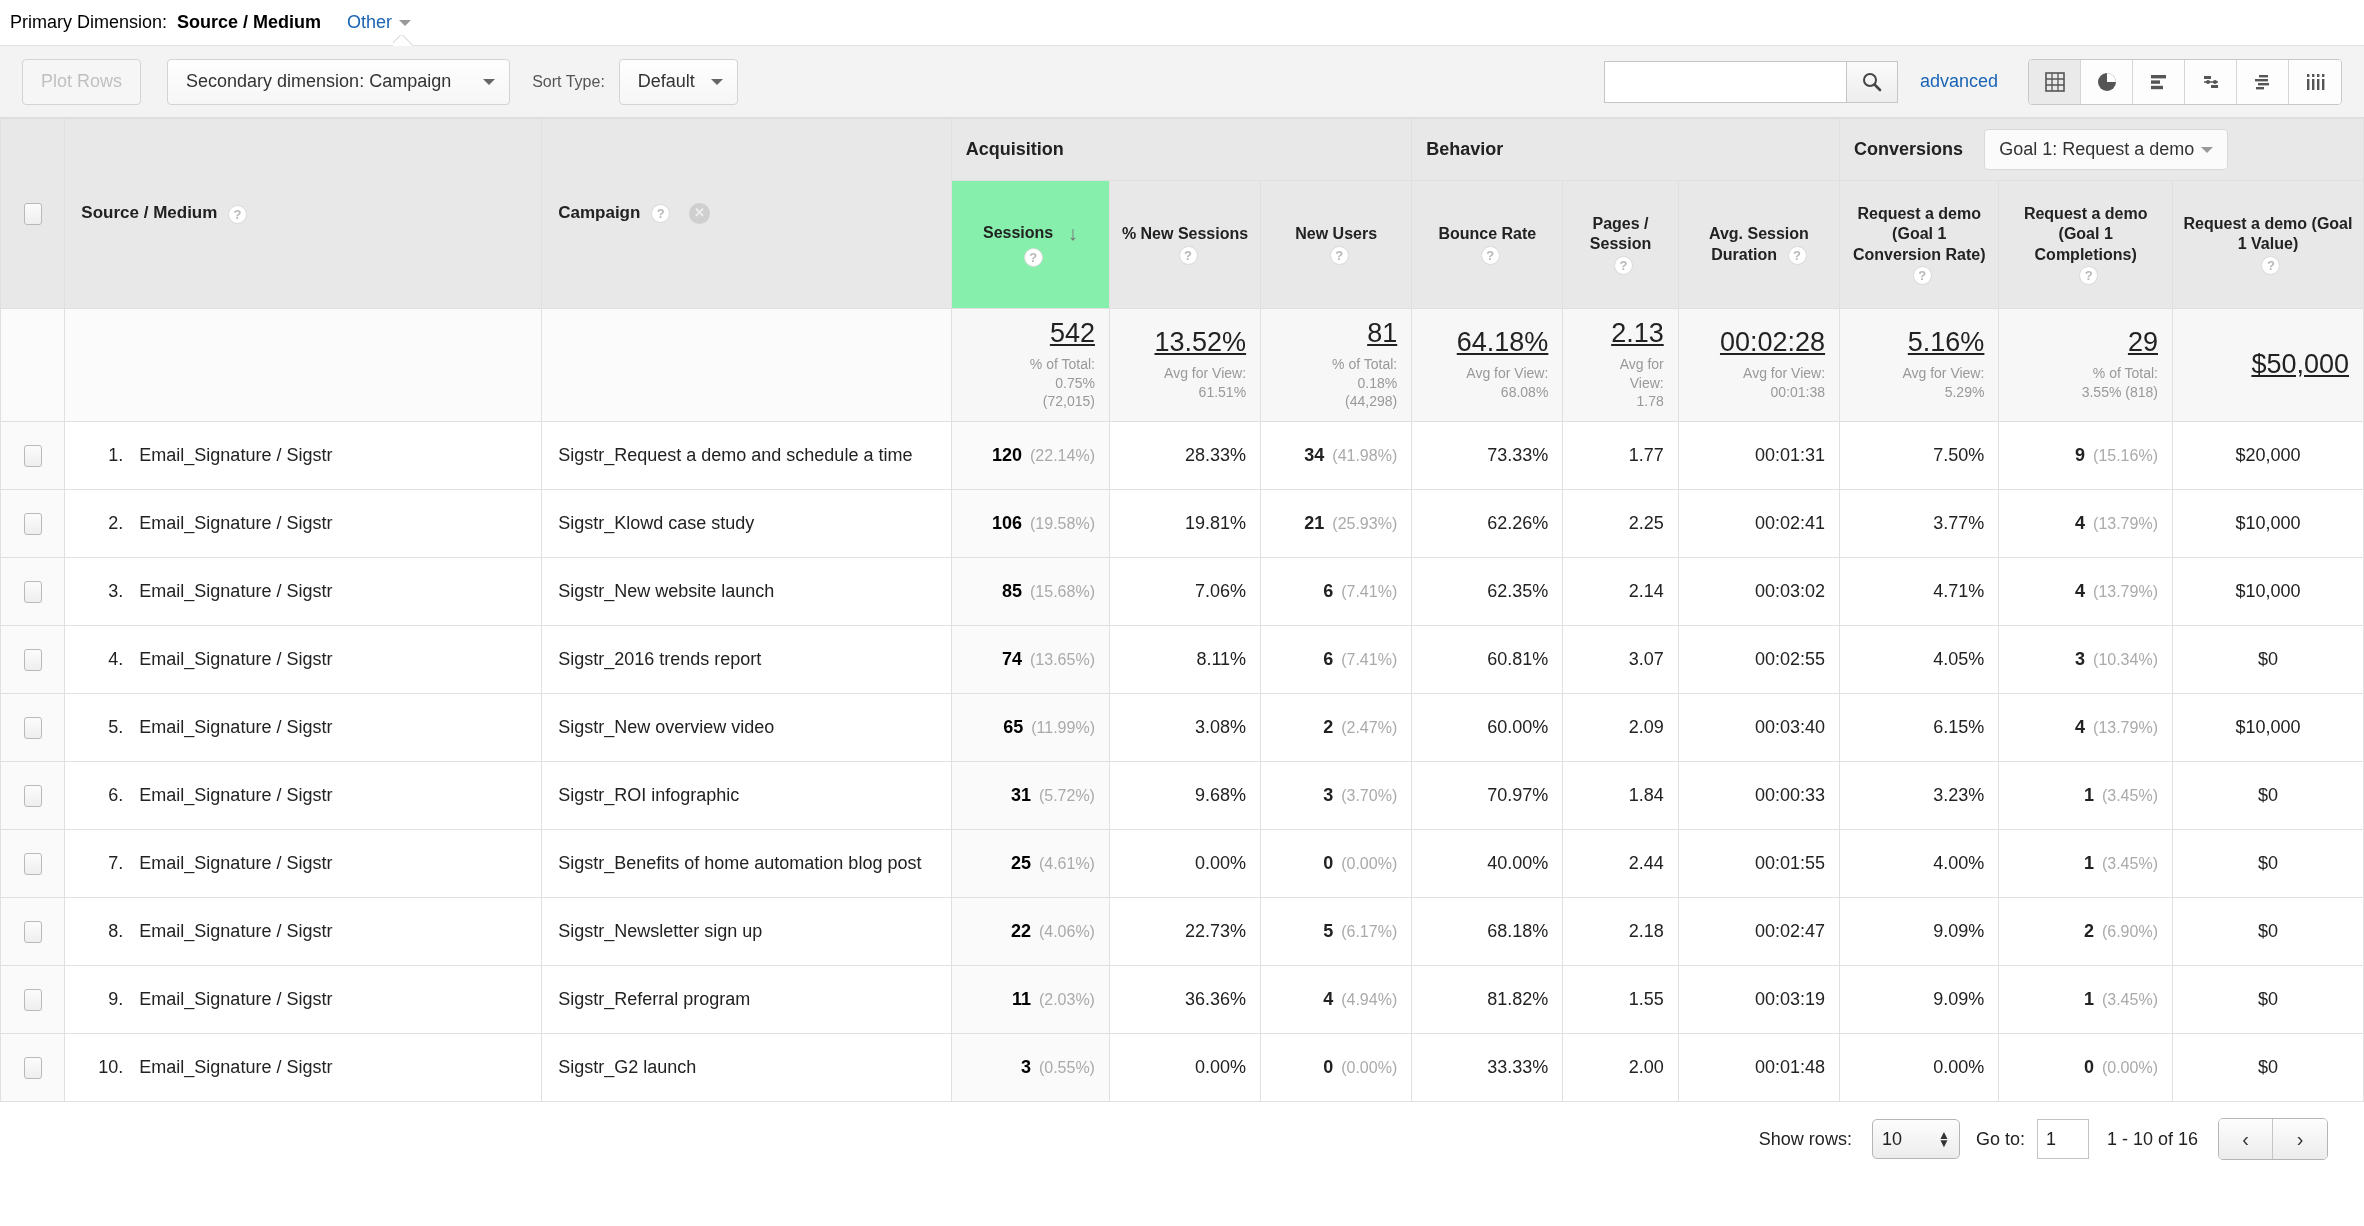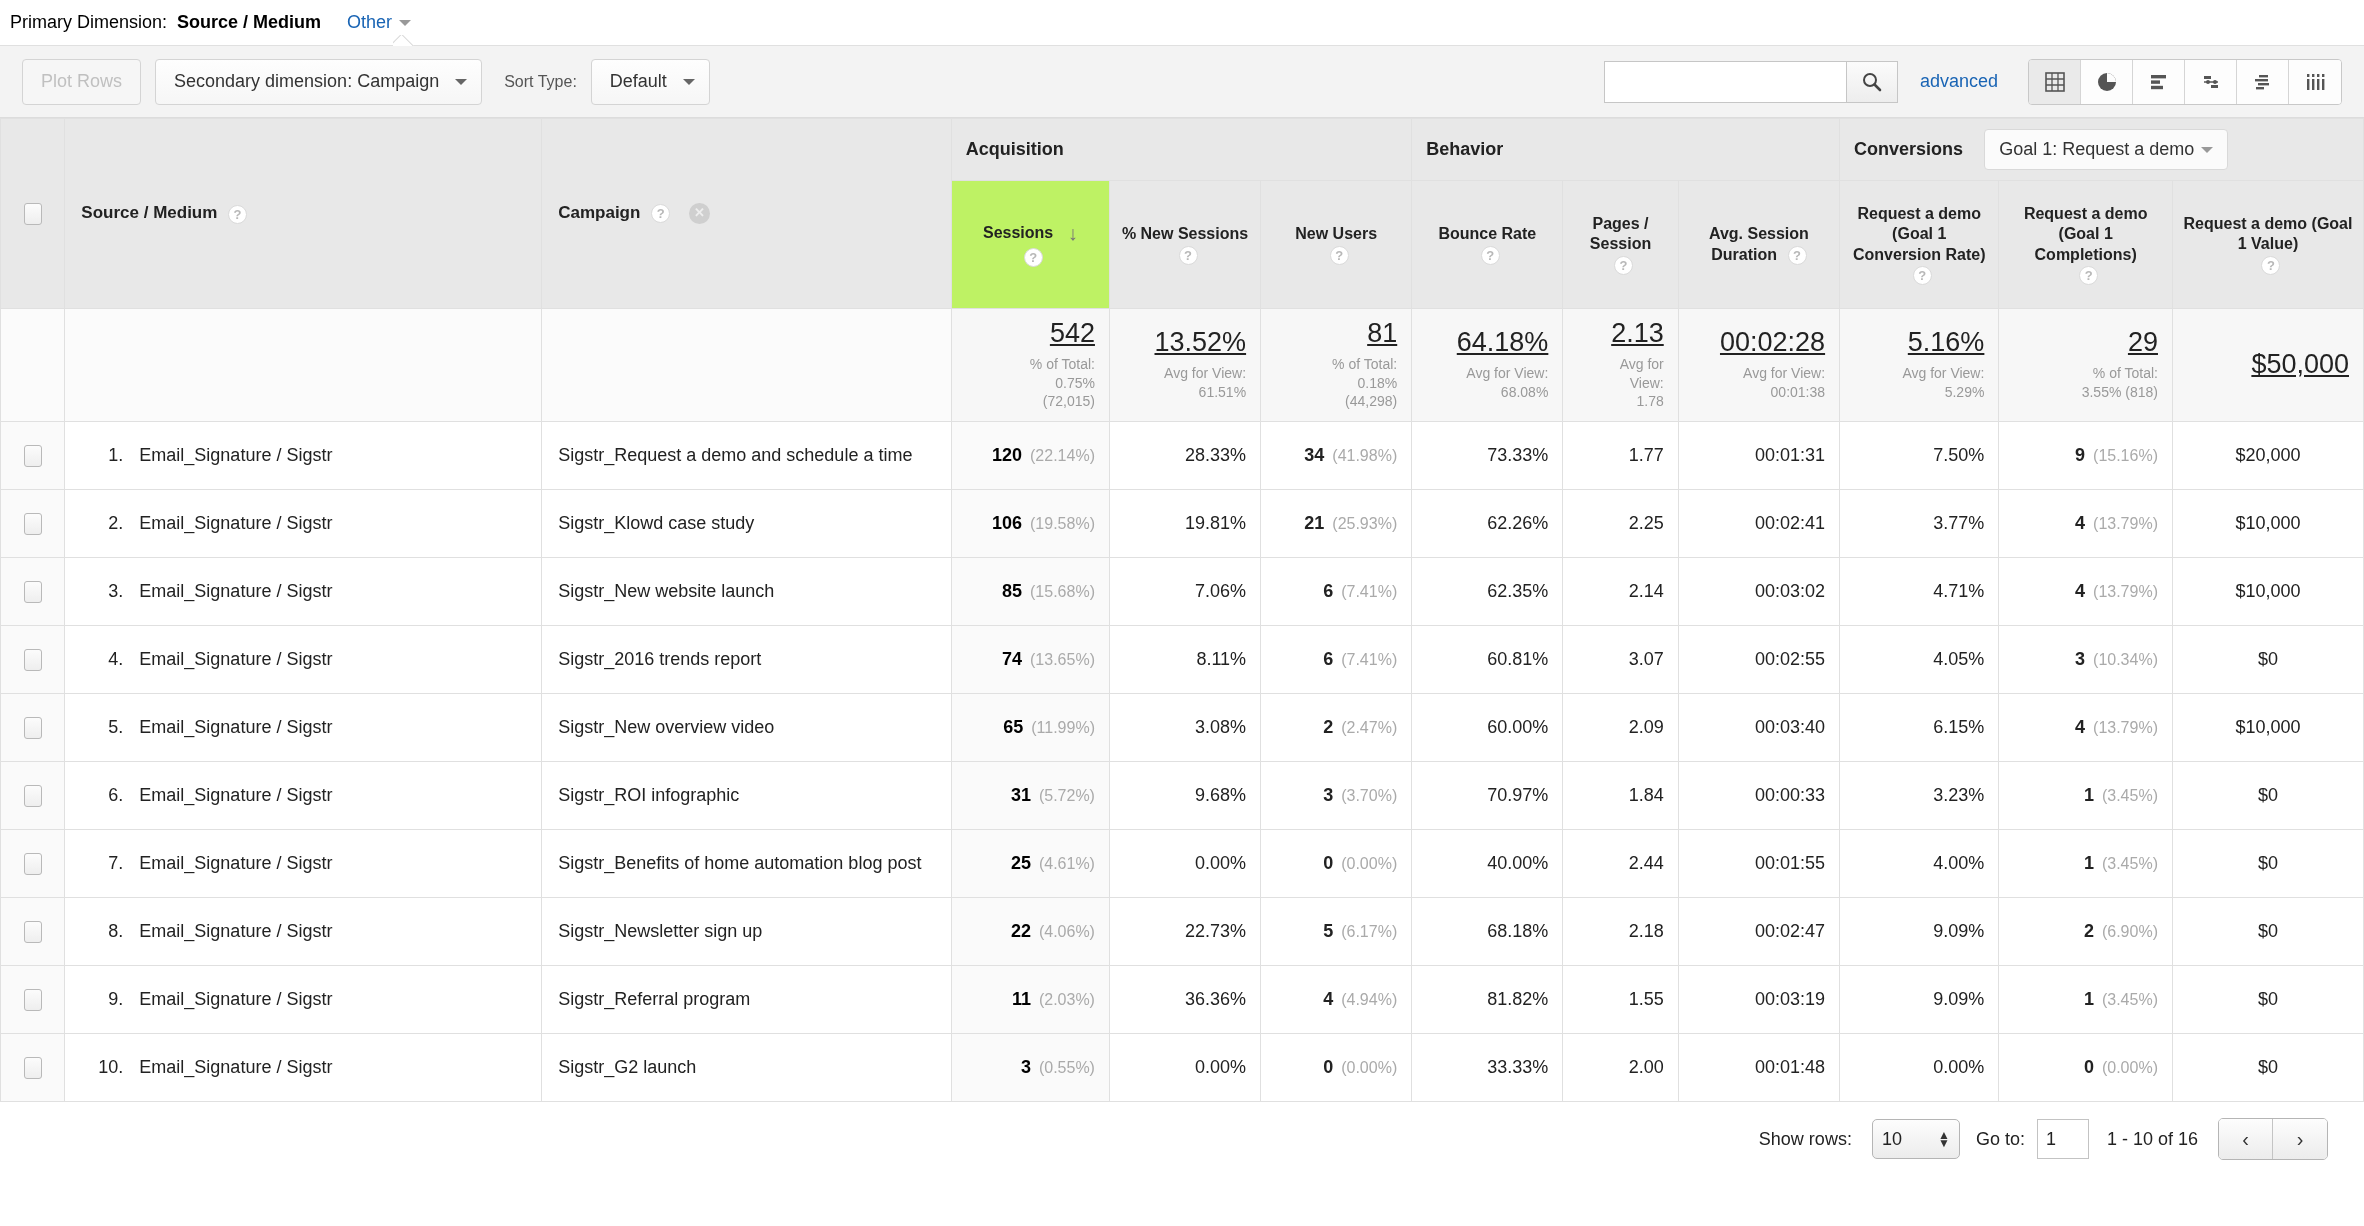--- a/index.html
+++ b/index.html
@@ -188,21 +188,21 @@
     <span class="pd-other">
       <span>Other</span><i class="caret-down"></i>
     </span>
     <div class="tab-notch"></div>
   </div>
 
   <div class="toolbar">
     <div class="btn disabled">
       <span>Plot Rows</span>
     </div>
-    <div class="btn sel" style="margin-left:14px;">
+    <div class="btn sel" style="margin-left:26px;gap:16px;">
       <span>Secondary dimension: Campaign</span>
       <i class="caret-down"></i>
     </div>
     <span class="sort-label">Sort Type:</span>
     <div class="btn sel">
       <span>Default</span>
       <i class="caret-down"></i>
     </div>
 
     <div class="toolbar-right">
@@ -310,21 +310,21 @@
         </th>
         <th class="hd-group" colspan="3">
           <span>Conversions</span>
           <span class="goal-select">
             <span>Goal 1: Request a demo</span>
             <i class="caret-down"></i>
           </span>
         </th>
       </tr>
       <tr>
-        <th class="hd-metric" style="background:#bef264;">
+        <th class="hd-metric" style="background:#86efac;">
           <span>Sessions</span>
           <span class="sort-arrow">↓</span>
           <br><span class="q">?</span>
         </th>
         <th class="hd-metric">
           <span>% New Sessions</span>
           <br><span class="q">?</span>
         </th>
         <th class="hd-metric">
           <span>New Users</span>

